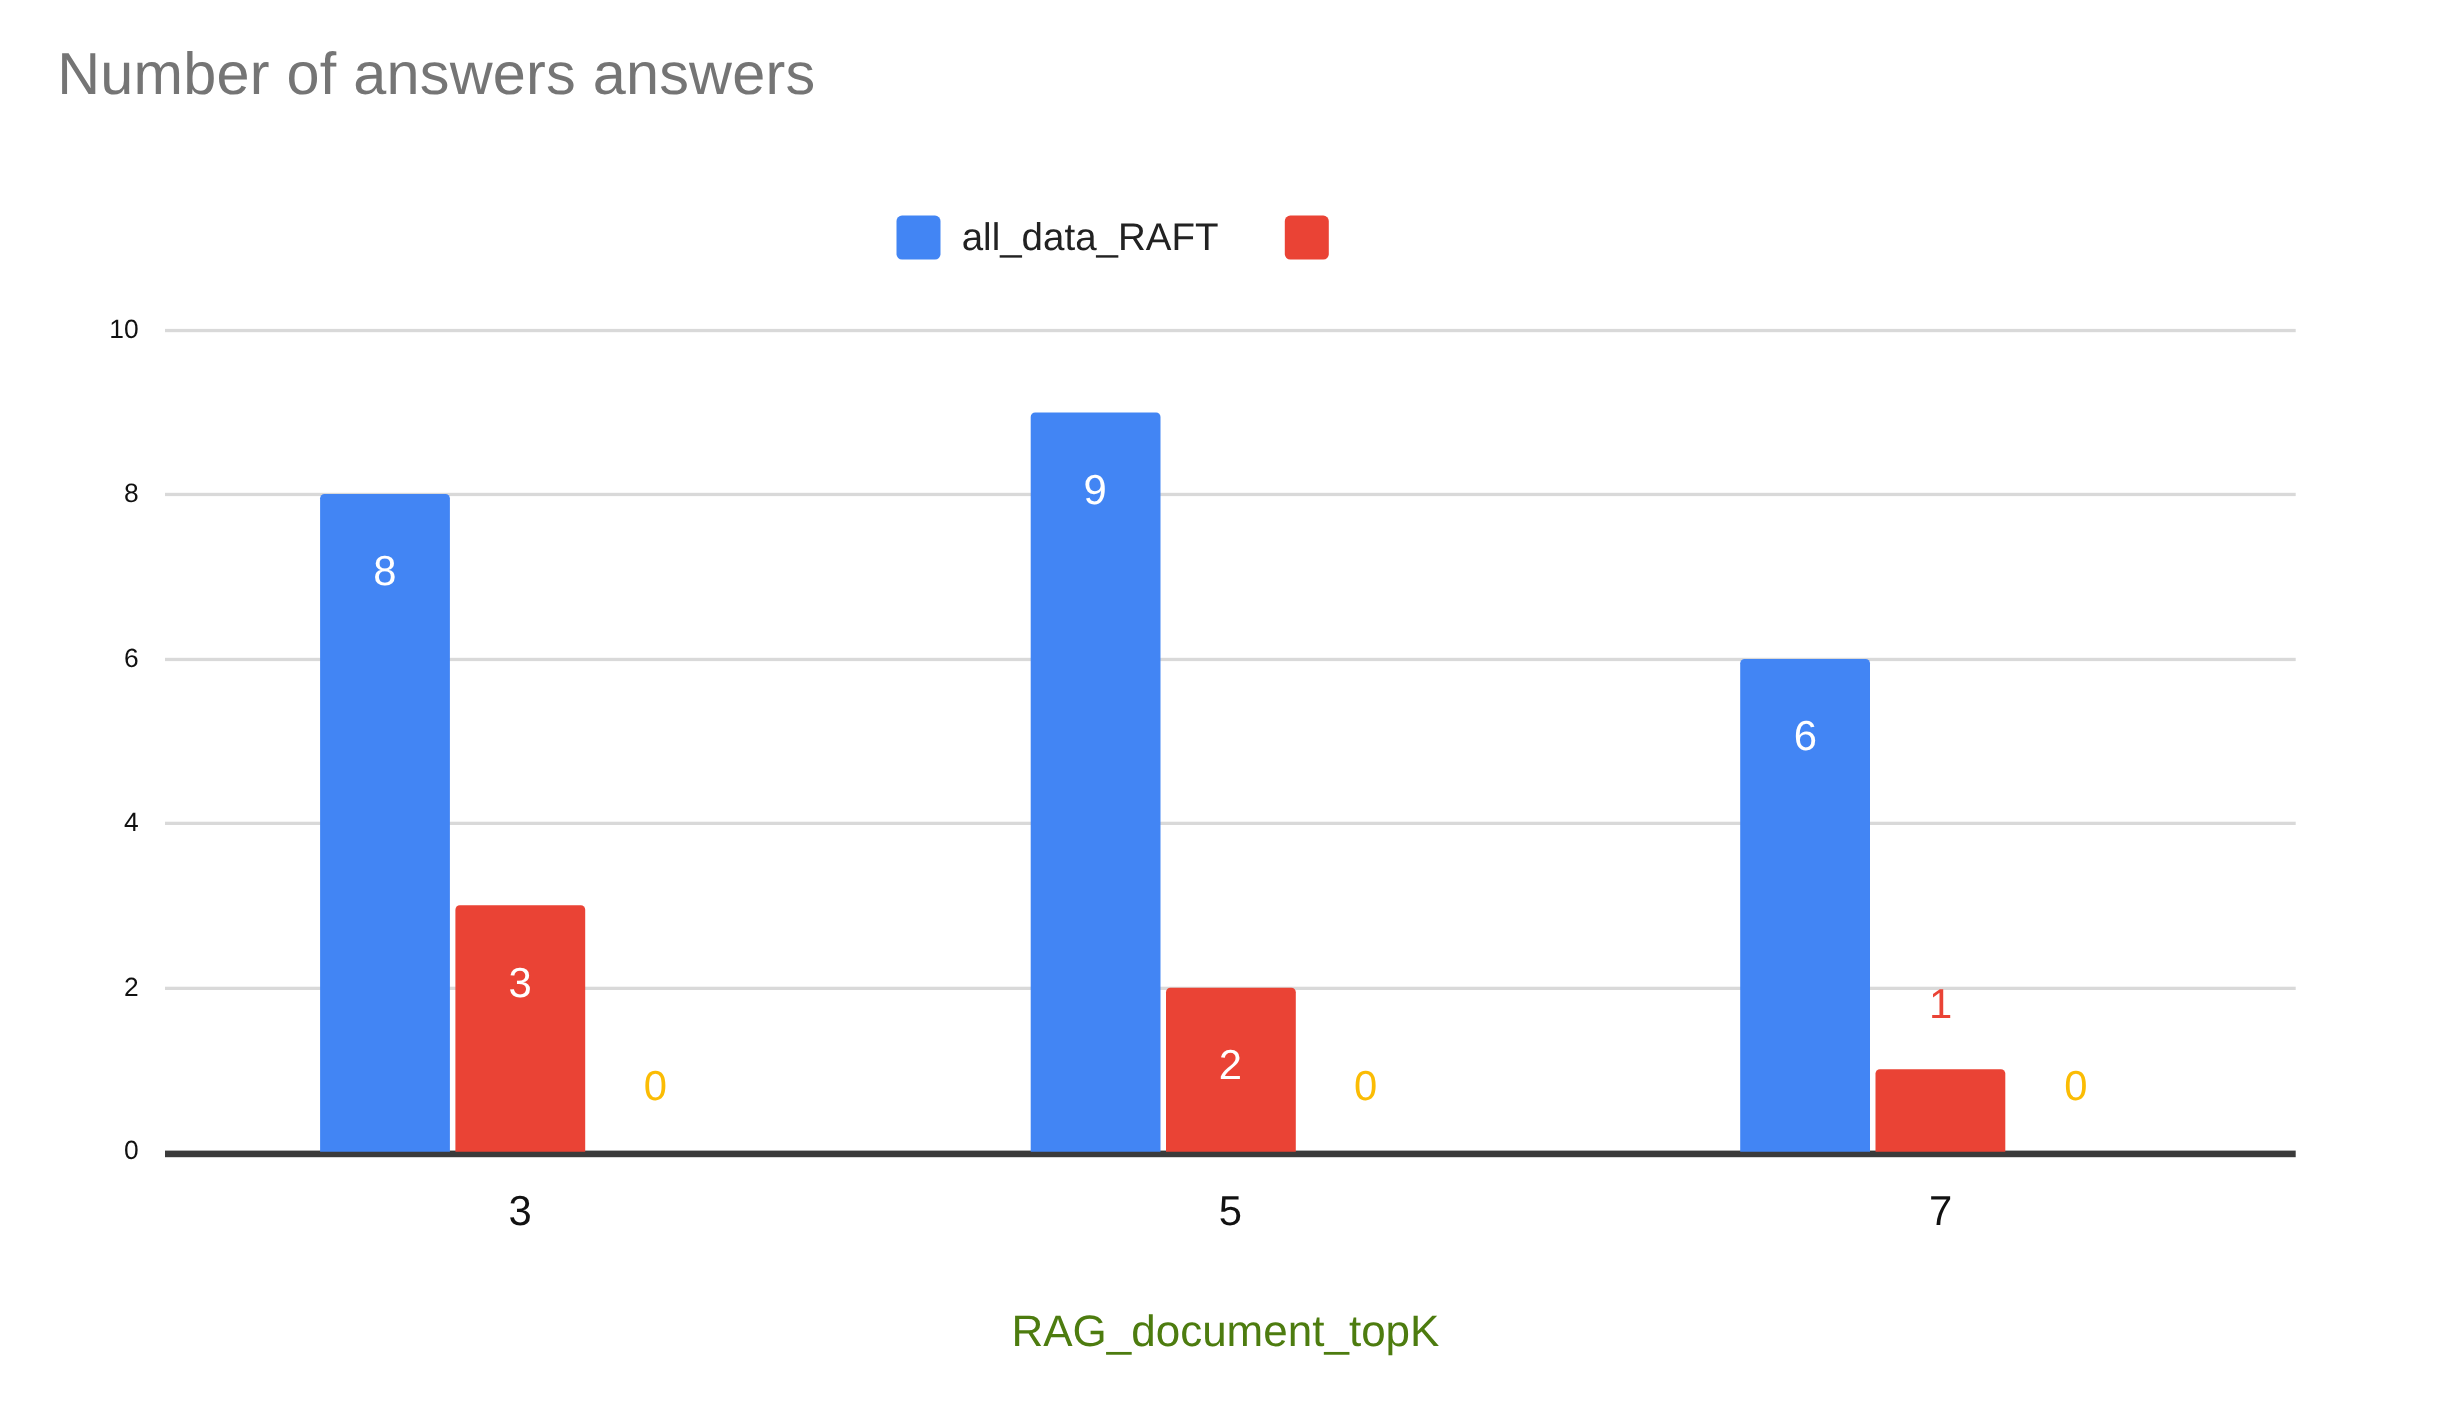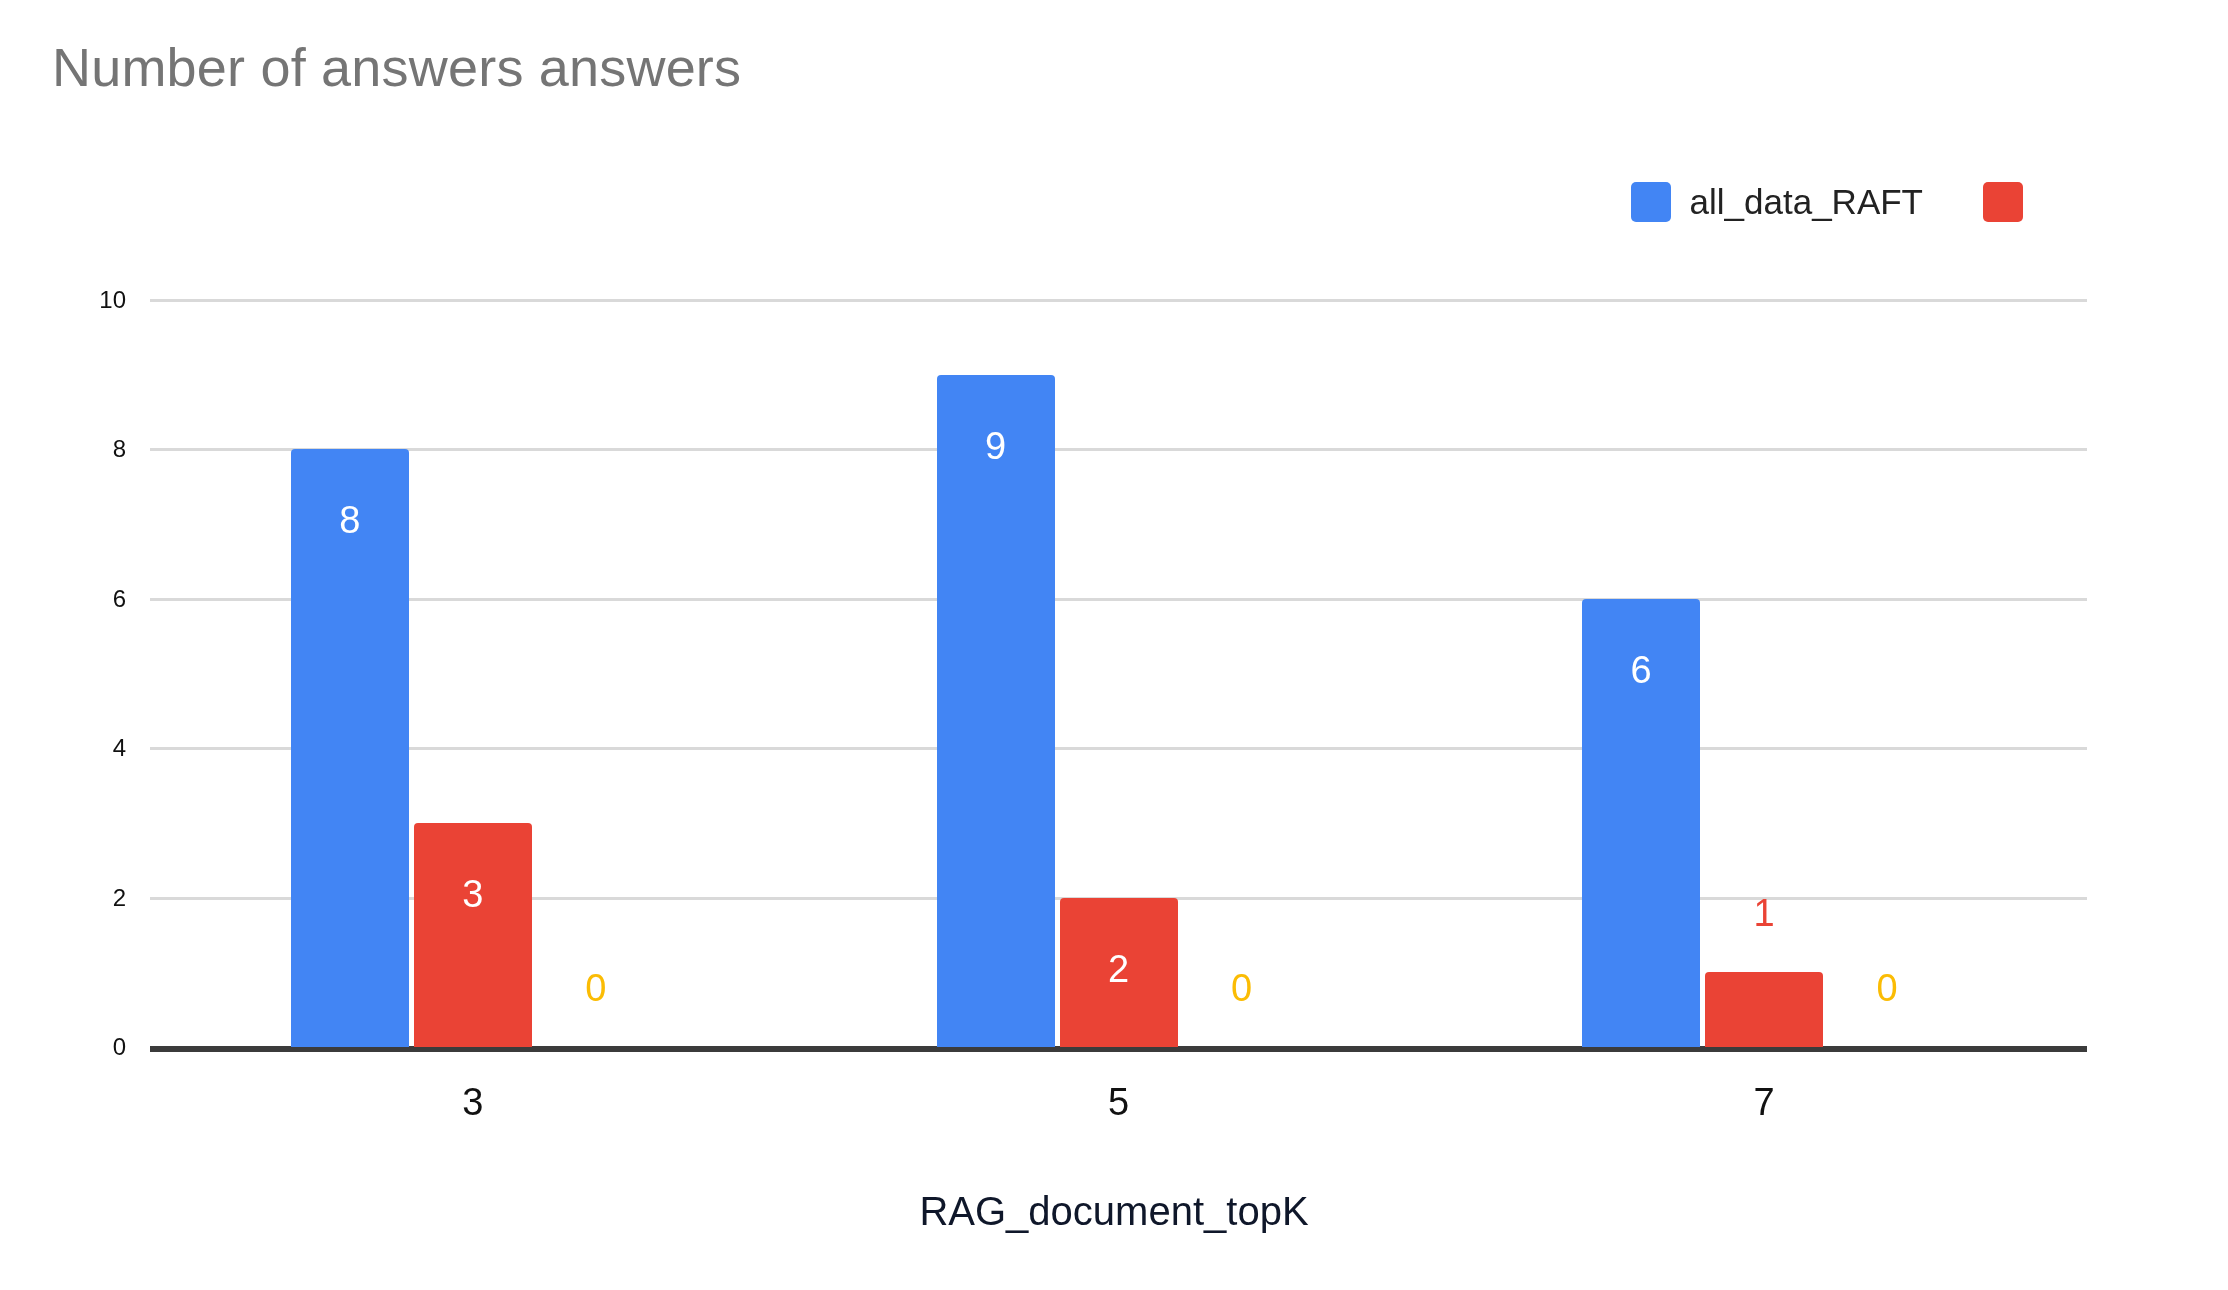--- a/index.html
+++ b/index.html
@@ -32,24 +32,24 @@
     color: #757575;
     font-weight: 400;
     letter-spacing: 0.2px;
     white-space: nowrap;
   }
 
   
   .legend {
     position: absolute;
     left: 0;
-    top: 182px;
+    top: 196px;
     width: 2023px;
     display: flex;
-    justify-content: flex-end;
+    justify-content: center;
     align-items: center;
     gap: 60px;
     pointer-events: none;
   }
   .legend-item {
     display: flex;
     align-items: center;
     gap: 19px;
     pointer-events: auto;
   }
@@ -131,21 +131,21 @@
   }
 
   .xaxis-title {
     position: absolute;
     left: 0;
     top: 1188px;
     width: 2228px;
     text-align: center;
     font-size: 40px;
     line-height: 46px;
-    color: #0f172a;
+    color: #4d7c0f;
   }
 </style>
 </head>
 <body>
 
 <div id="chart-root">
 
   <div class="chart-title">Number of answers answers</div>
 
   <div class="legend" id="legend">

